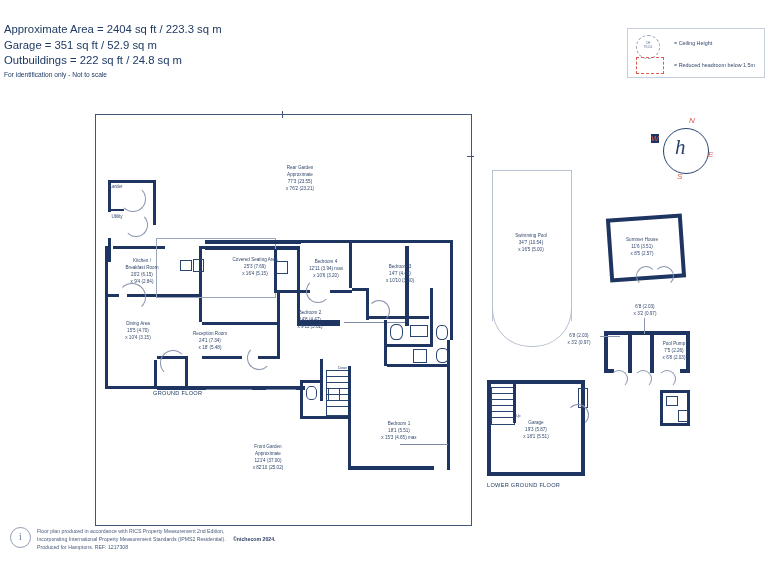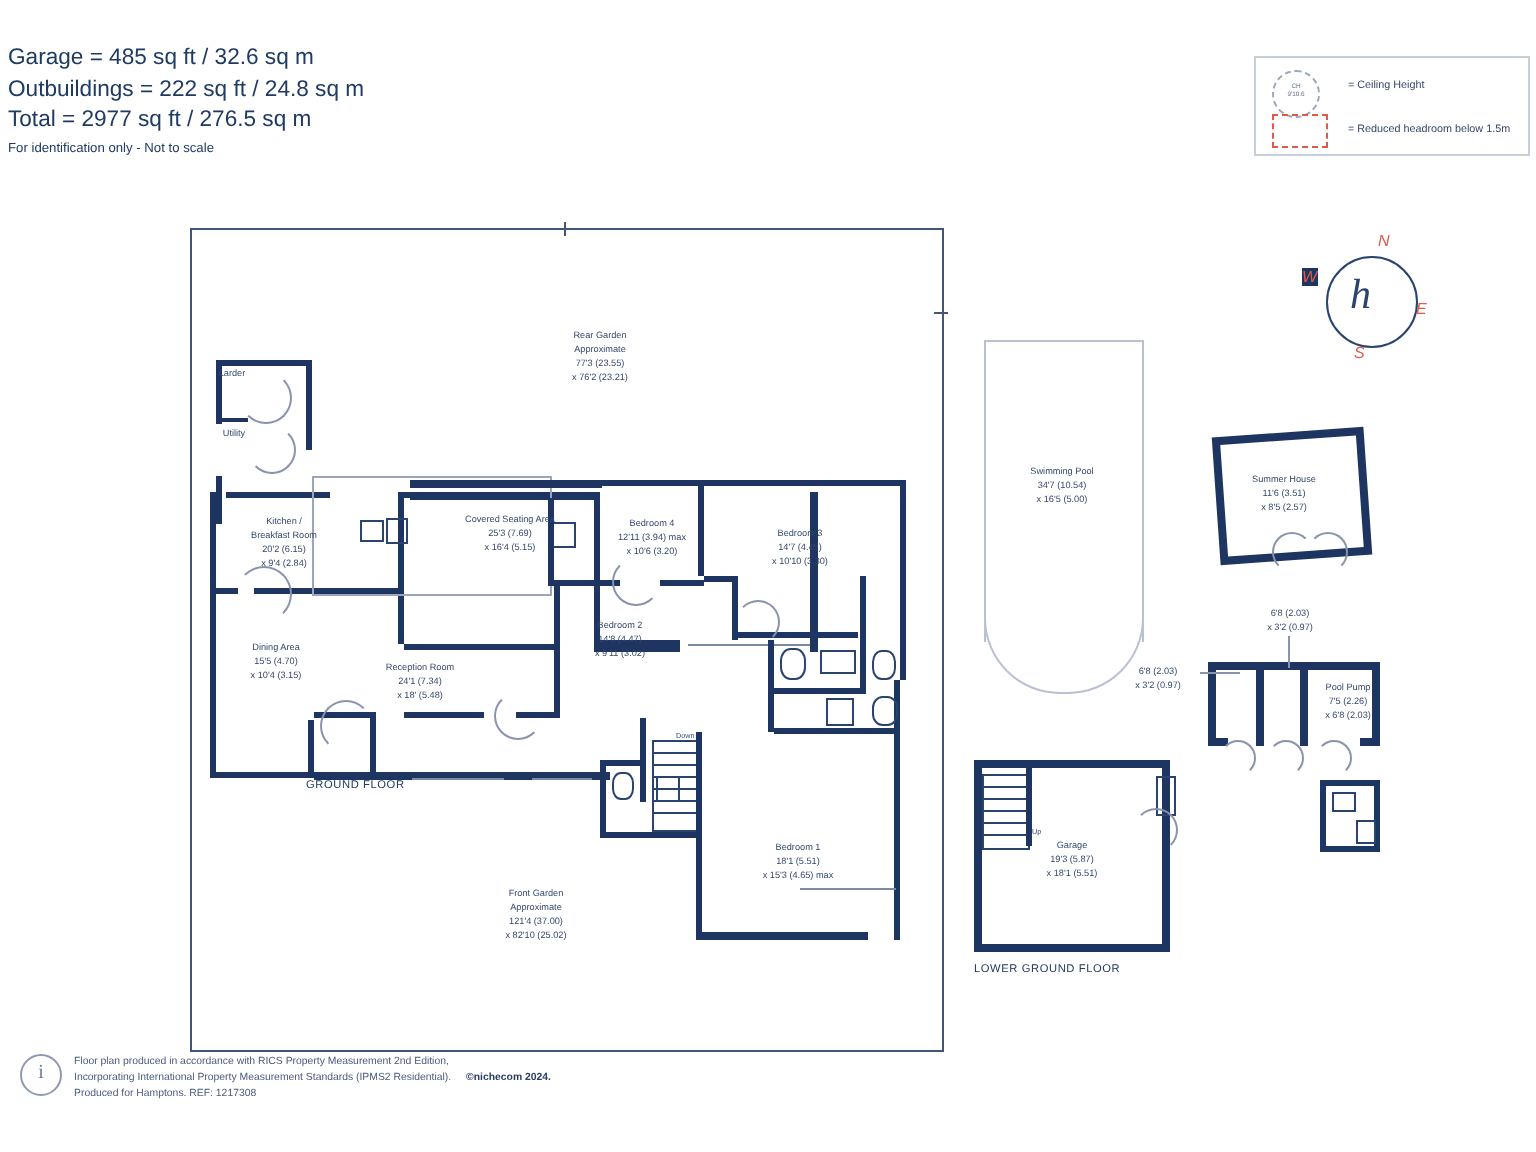--- a/index.html
+++ b/index.html
@@ -102,23 +102,23 @@
   .fx{position:absolute;border:0.7px solid #2a4470;}
   .fxl{position:absolute;background:#2a4470;}
   .arc{position:absolute;border:0.7px solid #8893ad;border-radius:50%;}
 </style>
 </head>
 <body>
 
 <div class="stage">
 
   <div id="header">
-    <div class="hline">Garage = 485 sq ft / 32.6 sq m</div>
+    <div class="hline">Approximate Area = 2404 sq ft / 223.3 sq m</div>
+    <div class="hline">Garage = 351 sq ft / 52.9 sq m</div>
     <div class="hline">Outbuildings = 222 sq ft / 24.8 sq m</div>
-    <div class="hline">Total = 2977 sq ft / 276.5 sq m</div>
     <div id="notscale">For identification only - Not to scale</div>
   </div>
 
   <div id="legend">
     <div class="ch-circle">
       <span><i style="font-style:normal">CH</i><br>
       <i style="font-style:normal">9'10.6</i></span>
     </div>
     <div class="legtxt" id="legtxt1">= Ceiling Height</div>
     <div class="red-dash"></div>

